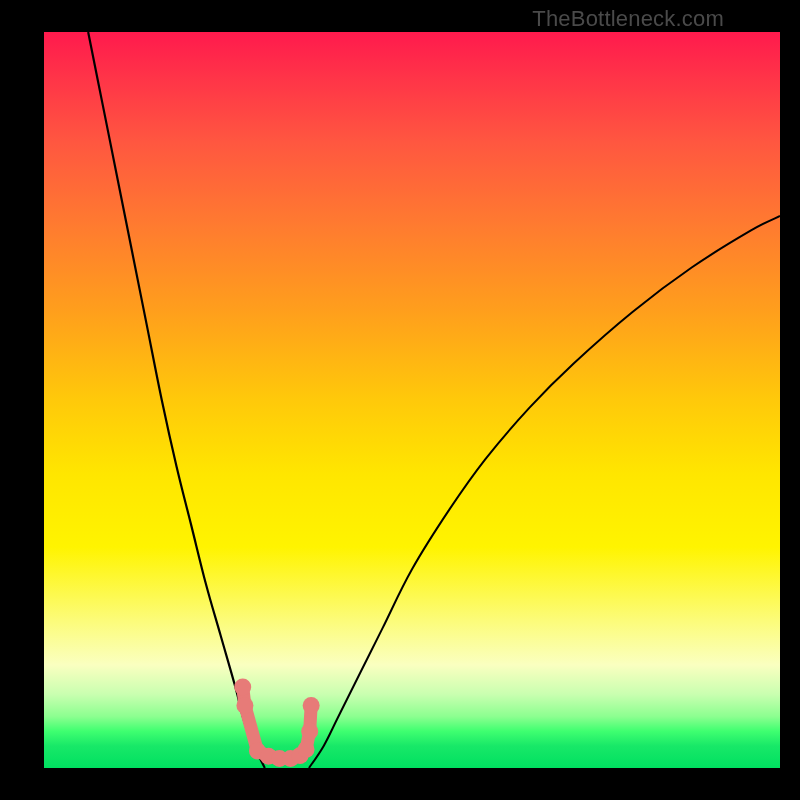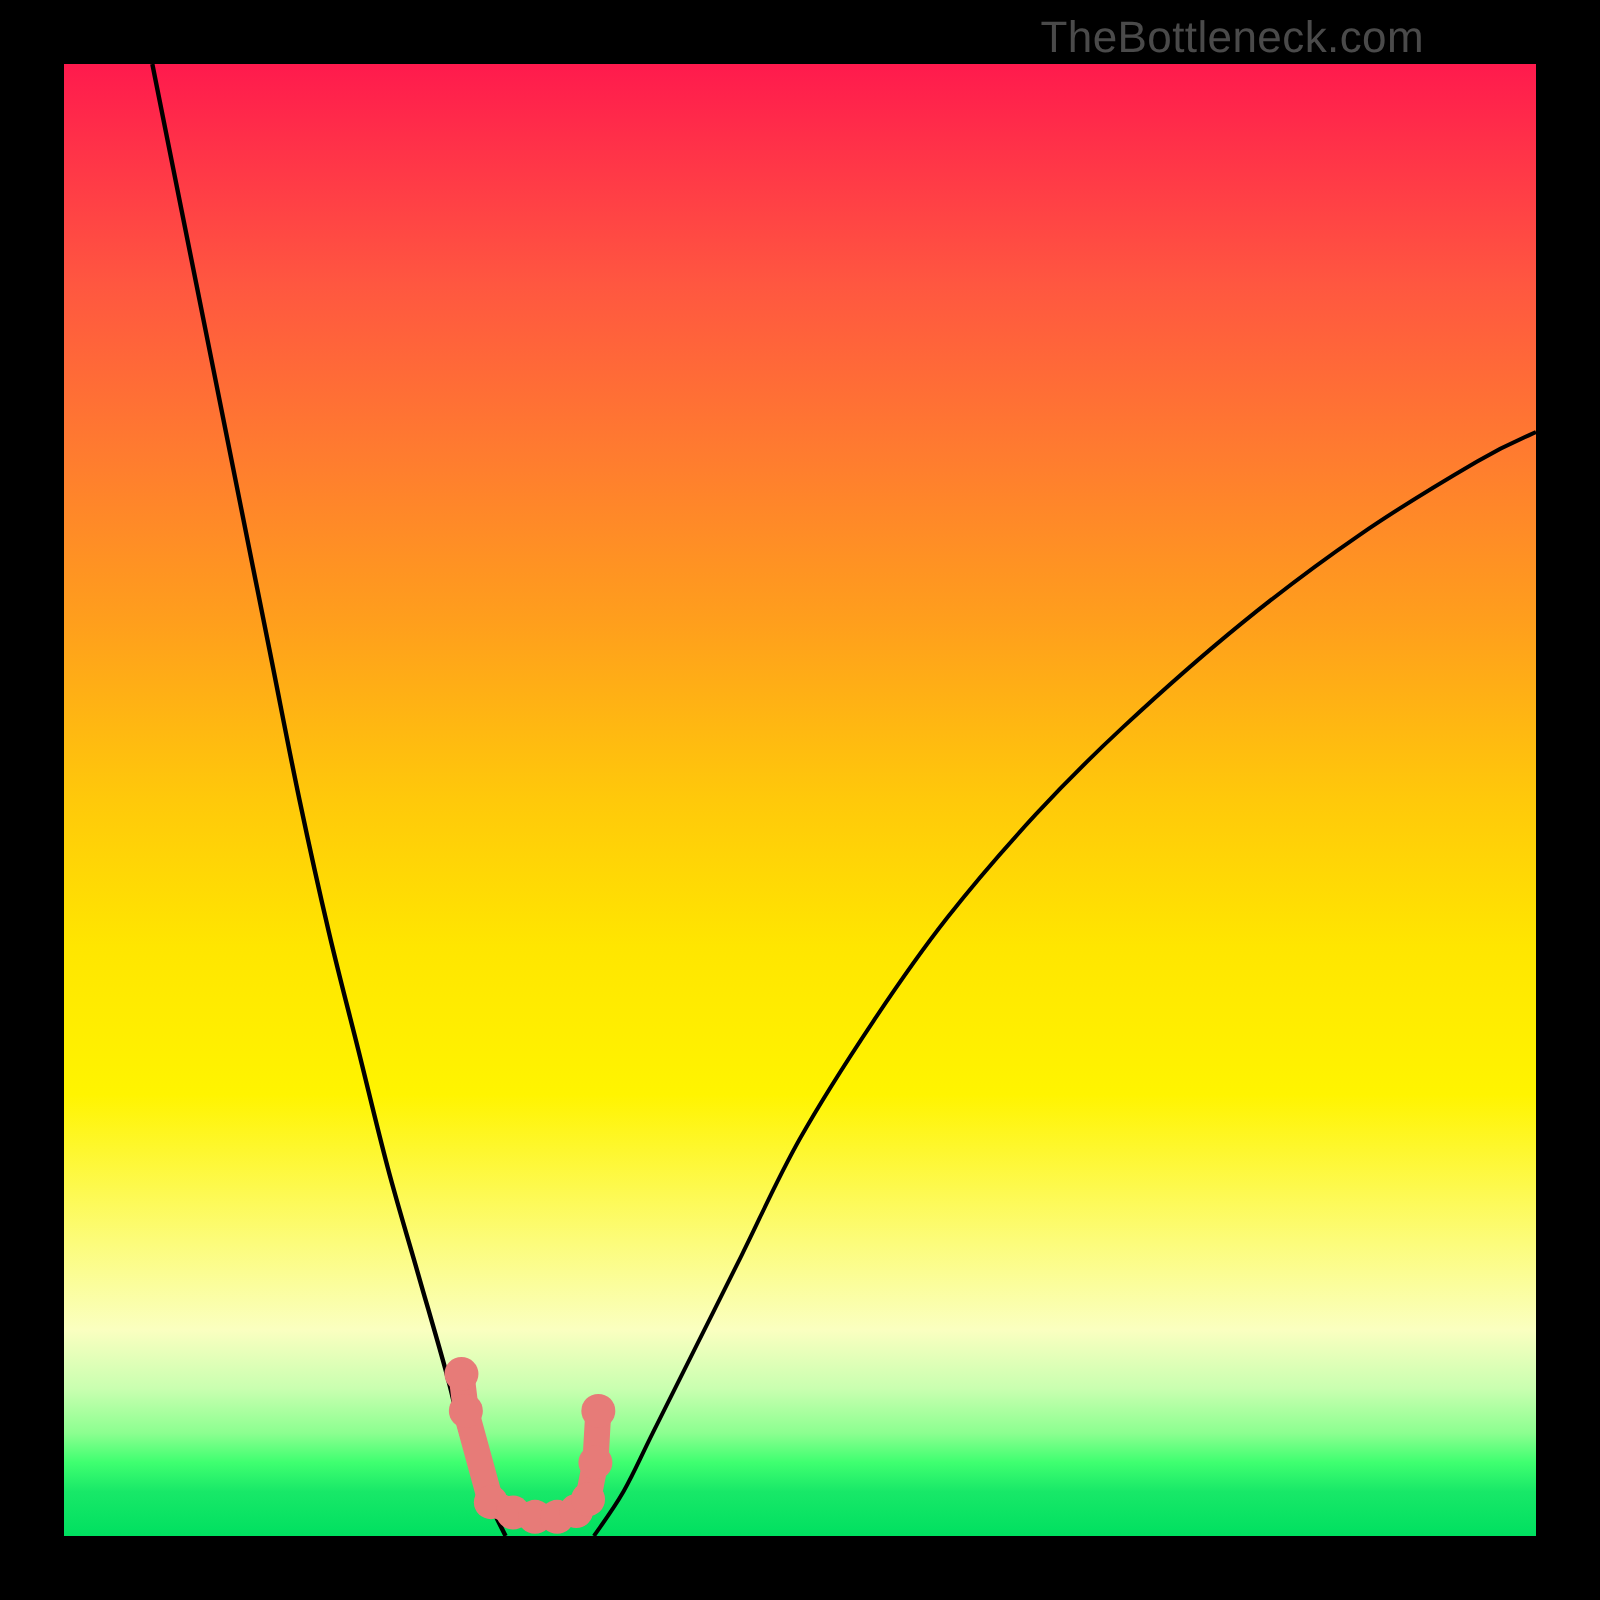--- a/index.html
+++ b/index.html
@@ -7,21 +7,21 @@
     padding: 0;
     width: 800px;
     height: 800px;
     background: #000;
     overflow: hidden;
     font-family: Arial, Helvetica, sans-serif;
   }
   .frame {
     position: absolute;
     top: 0;
-    left: 0;
+    left: 12px;
     width: 724px;
     height: 800px;
     background: #000;
   }
   .plot {
     position: absolute;
     top: 32px;
     left: 32px;
     width: 736px;
     height: 736px;

